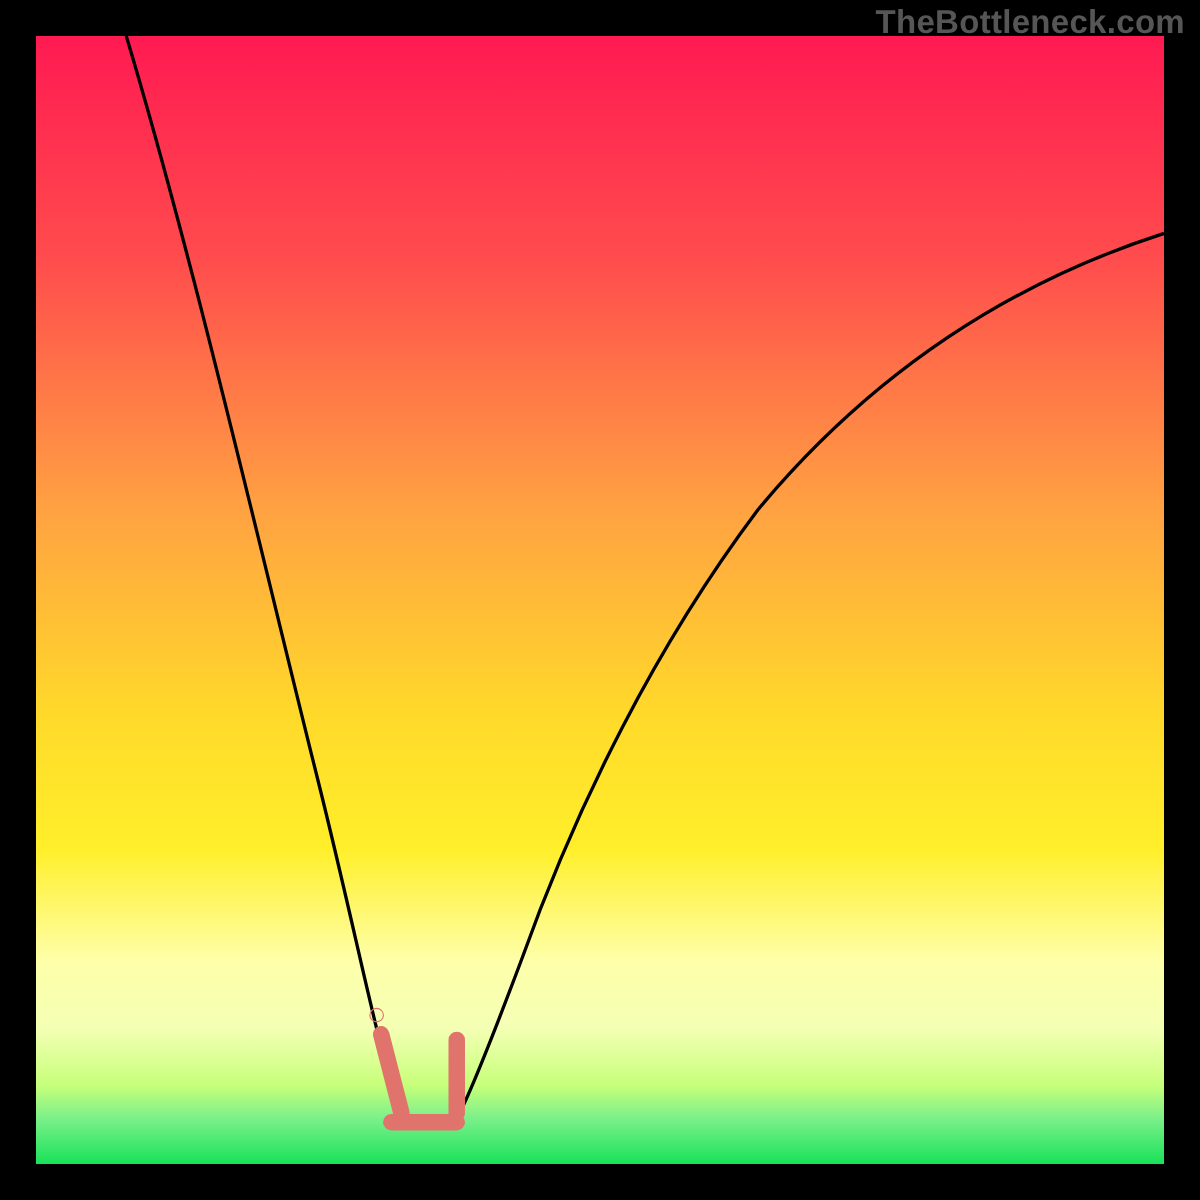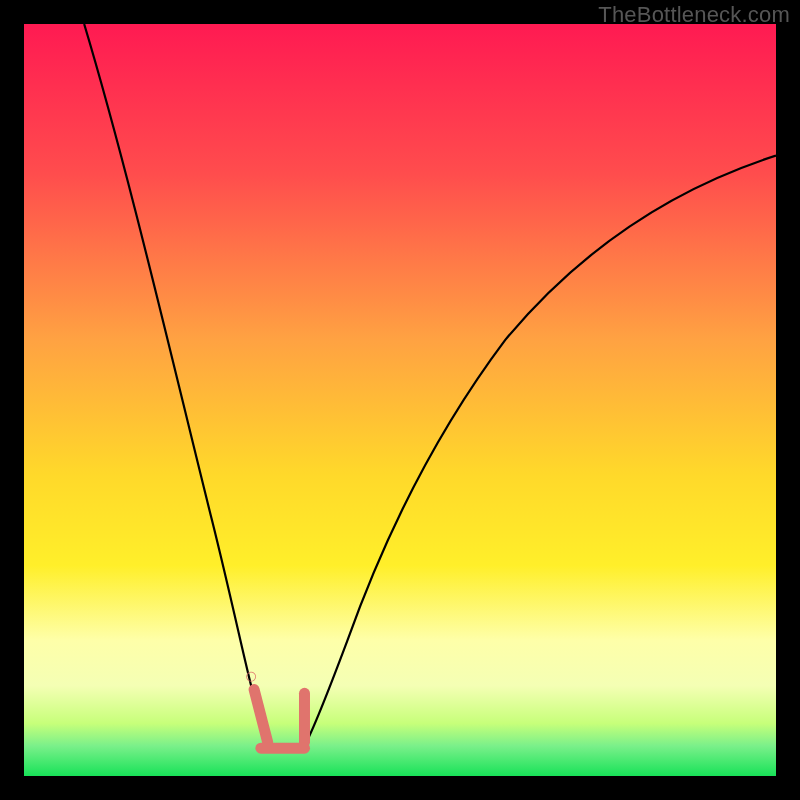--- a/index.html
+++ b/index.html
@@ -22,21 +22,21 @@
     position: absolute;
     inset: 0;
   }
   .watermark {
     position: absolute;
     top: 2px;
     right: 10px;
     font-family: Arial, Helvetica, sans-serif;
     font-size: 22px;
     color: #565656;
-    font-weight: 400;
+    font-weight: 700;
     letter-spacing: 0.2px;
     text-align: right;
   }
   svg.curve {
     position: absolute;
     inset: 0;
   }
 </style>
 </head>
 <body>

